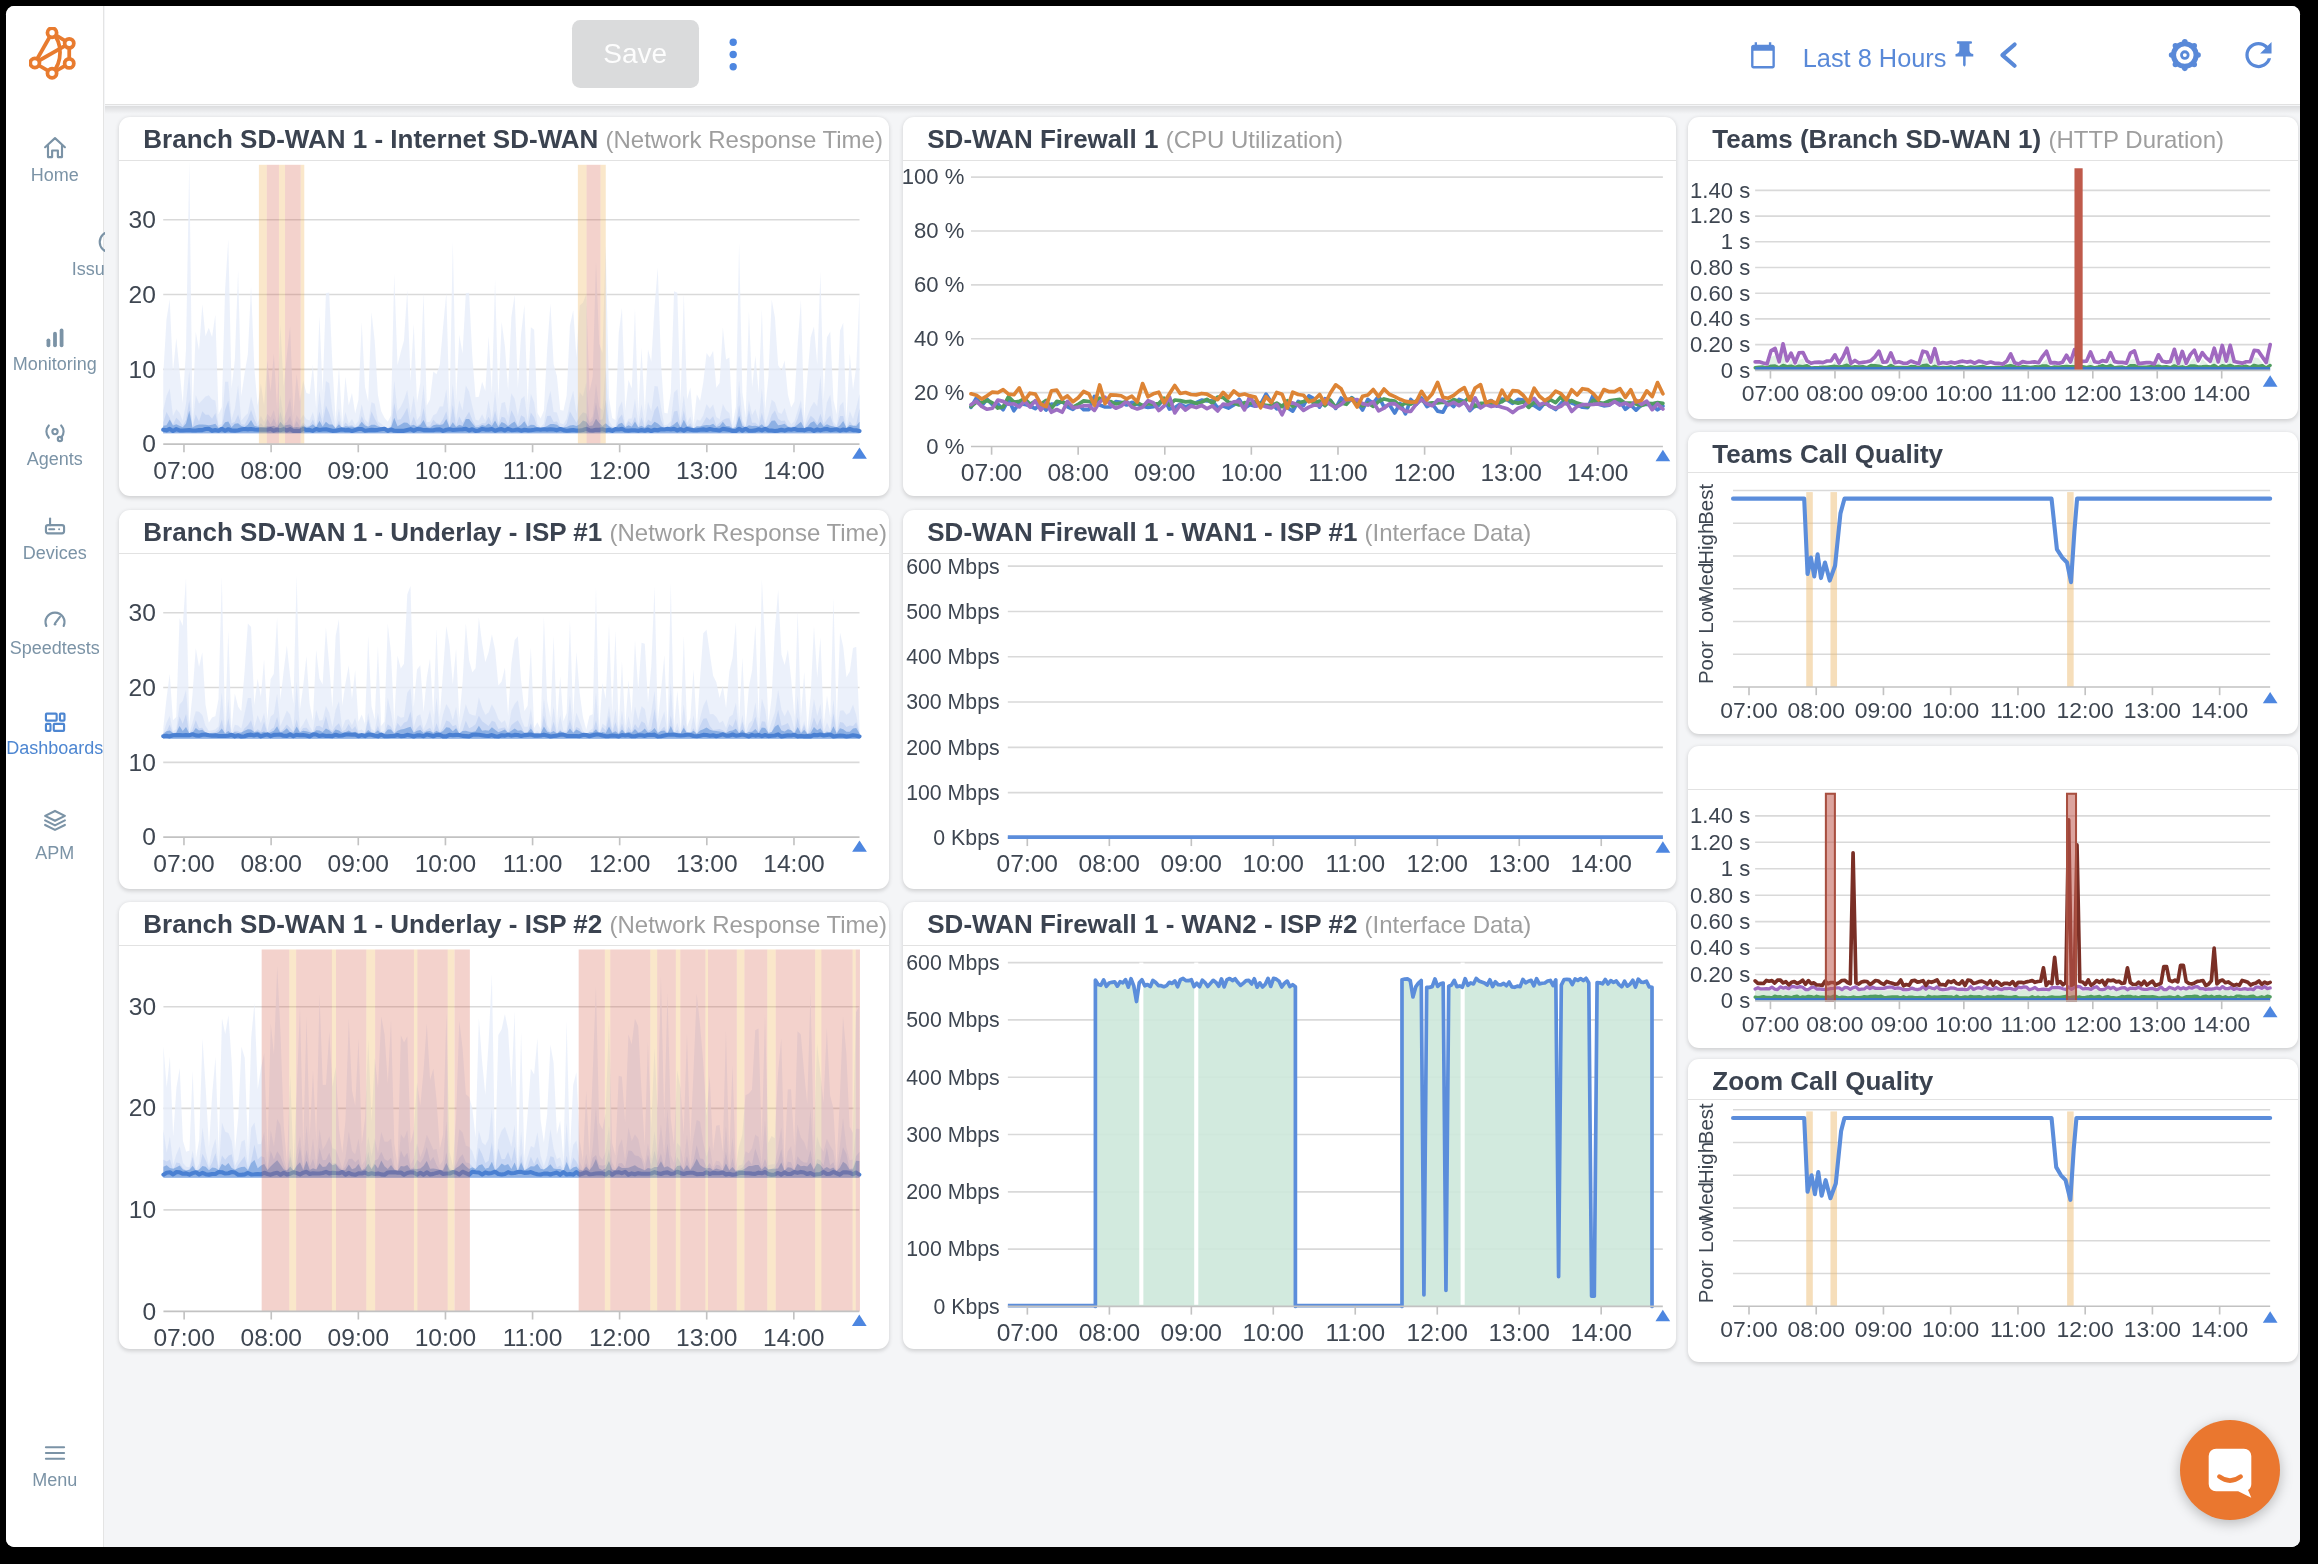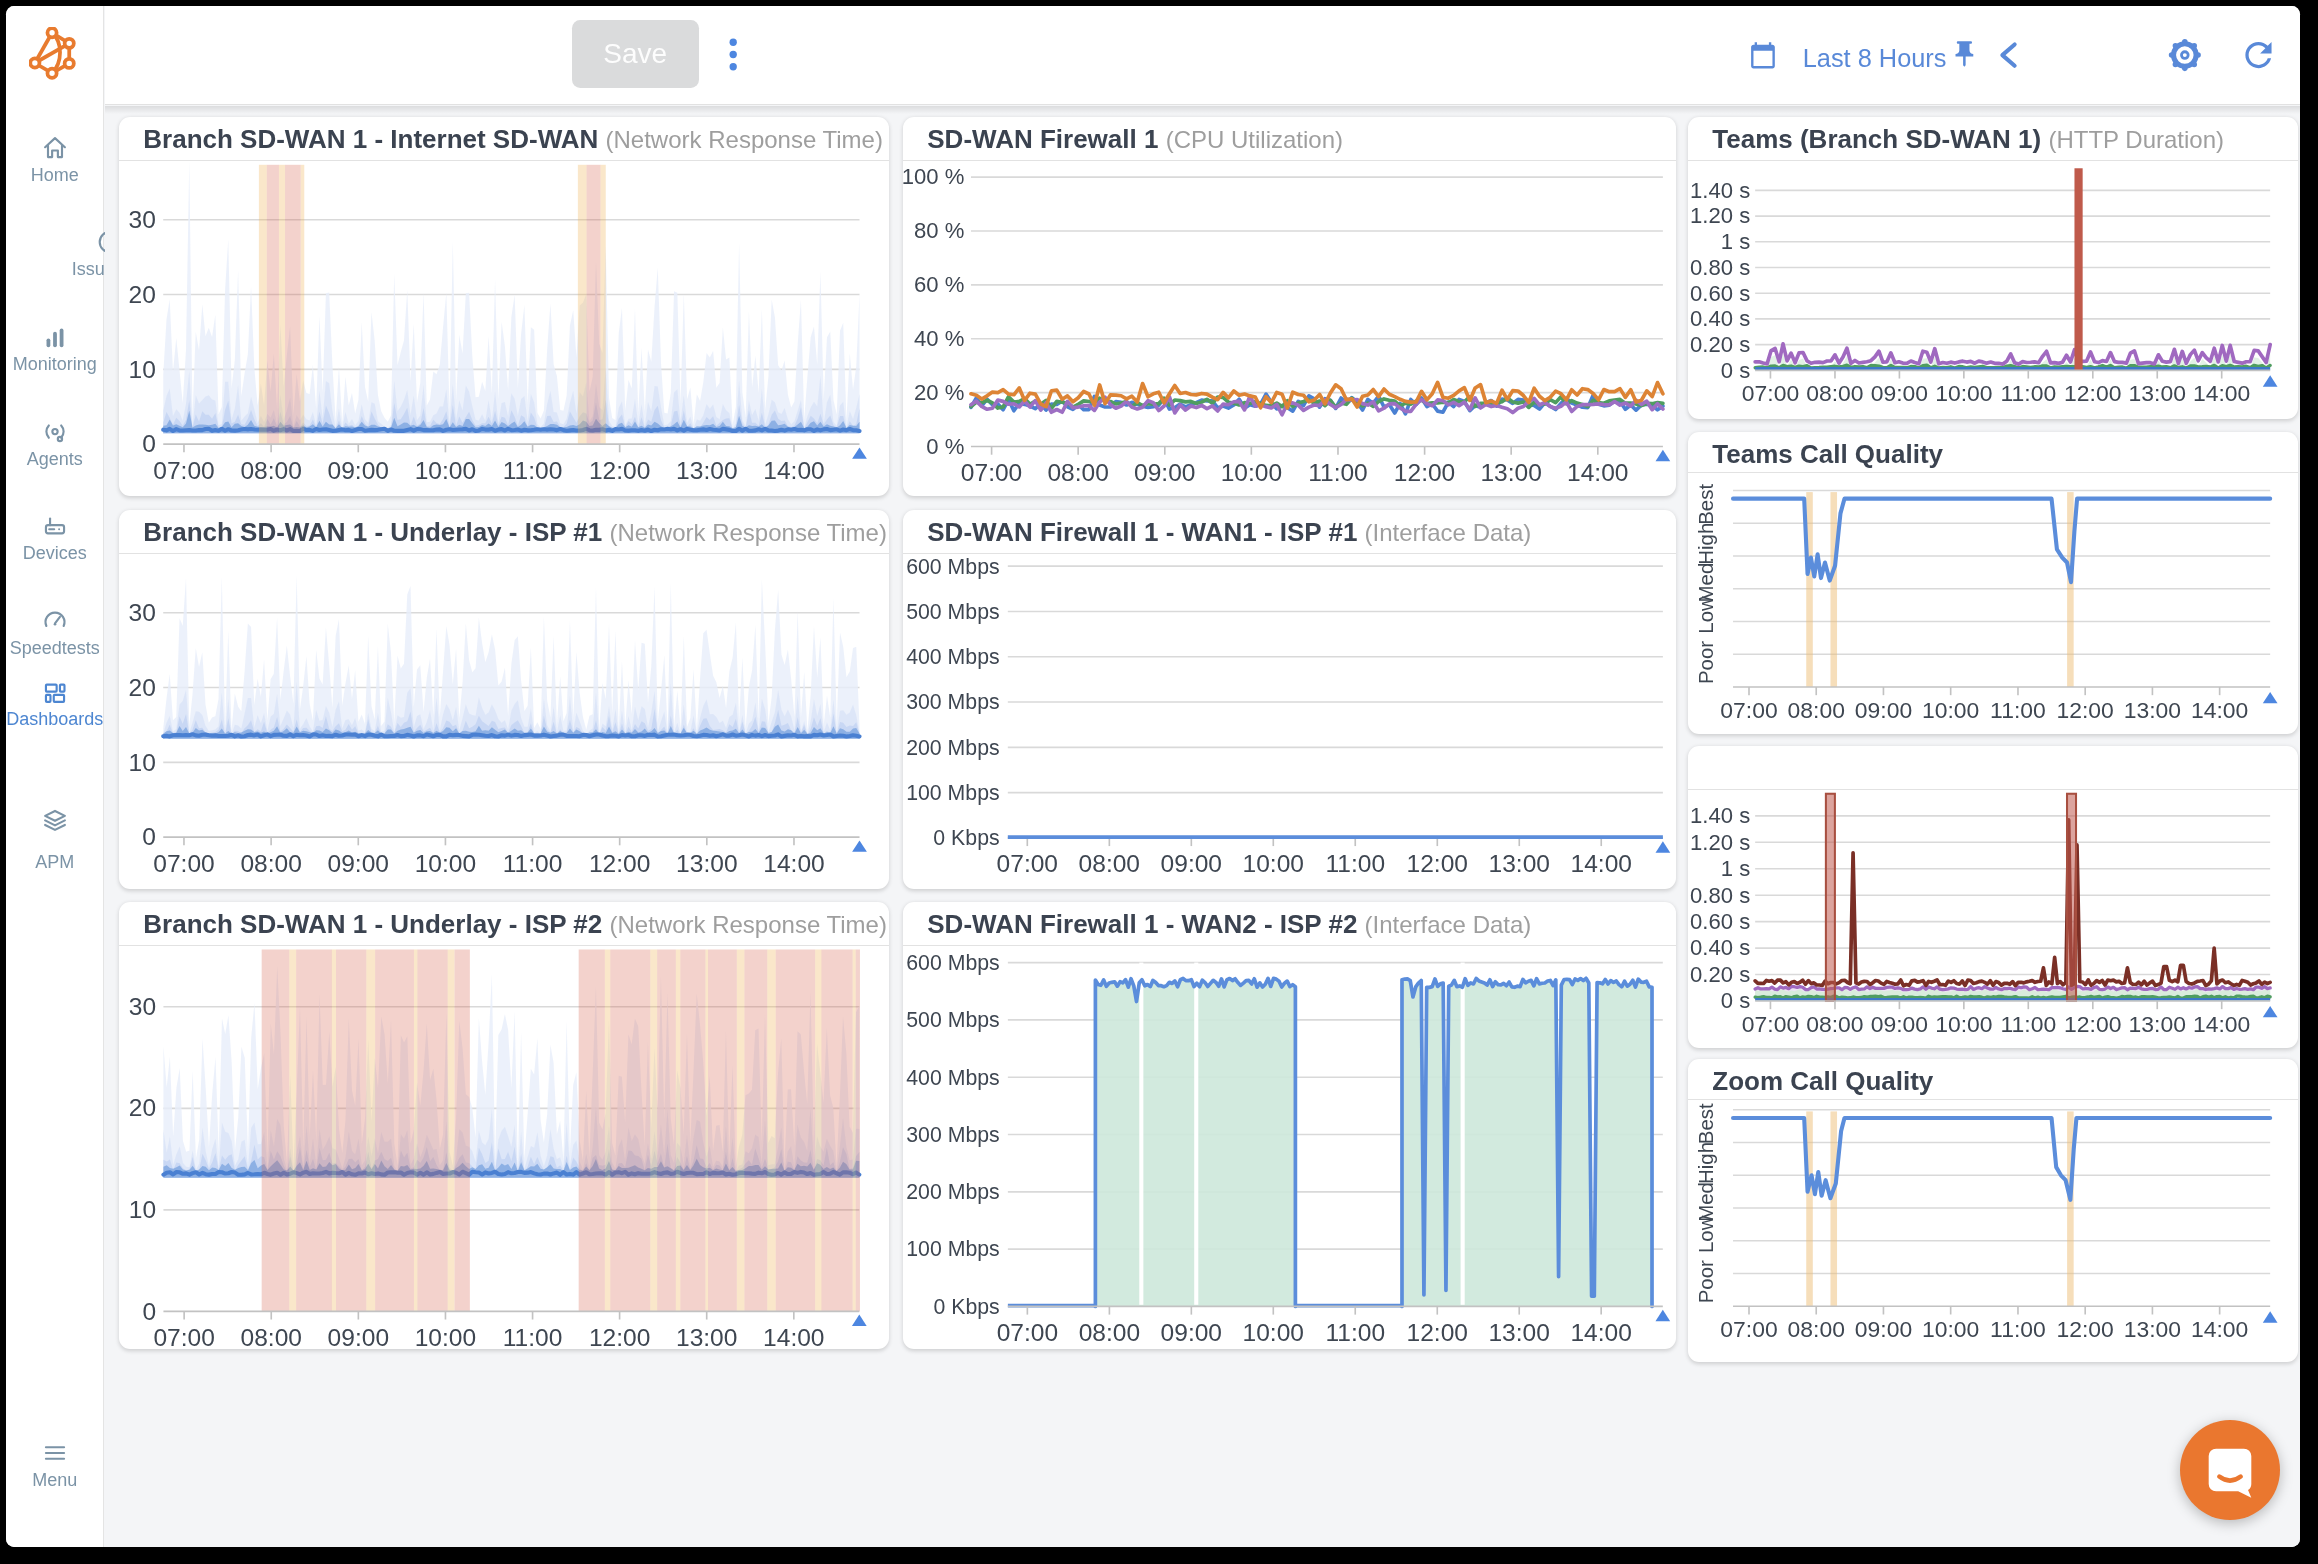--- a/index.html
+++ b/index.html
@@ -64,35 +64,35 @@
           <circle cx="22" cy="21" r="1.2" fill="#7b93a6"></circle>
         </svg>
 <div style="font-size:18px;color:#7b93a6;margin-top:0">Devices</div></div>
       <div style="position:absolute;left:0;top:601px;width:98px;text-align:center">
 <svg width="28" height="28" viewBox="0 0 34 34">
           <path d="M6.5 23 a11.5 11.5 0 1 1 21 0" stroke="#7b93a6" stroke-width="2.6" fill="none" stroke-linecap="round" stroke-linejoin="round"></path>
           <path d="M17 20 L23 12" stroke="#7b93a6" stroke-width="2.6" fill="none" stroke-linecap="round" stroke-linejoin="round"></path>
           <circle cx="17" cy="21" r="1.6" fill="#7b93a6"></circle>
         </svg>
 <div style="font-size:18px;color:#7b93a6;margin-top:0.8px">Speedtests</div></div>
-      <div style="position:absolute;left:0;top:672px;width:98px;text-align:center">
+      <div style="position:absolute;left:0;top:701px;width:98px;text-align:center">
 <svg width="28" height="28" viewBox="0 0 34 34">
           <rect x="6" y="8" width="13" height="8.5" rx="1" stroke="#4d86d1" stroke-width="2.6" fill="none" stroke-linecap="round" stroke-linejoin="round"></rect>
           <rect x="23" y="8" width="5.5" height="8.5" rx="1" stroke="#4d86d1" stroke-width="2.6" fill="none" stroke-linecap="round" stroke-linejoin="round"></rect>
           <rect x="6" y="20.5" width="5.5" height="8.5" rx="1" stroke="#4d86d1" stroke-width="2.6" fill="none" stroke-linecap="round" stroke-linejoin="round"></rect>
           <rect x="15.5" y="20.5" width="12.5" height="8.5" rx="1" stroke="#4d86d1" stroke-width="2.6" fill="none" stroke-linecap="round" stroke-linejoin="round"></rect>
         </svg>
 <div style="font-size:18px;color:#4d86d1;margin-top:0.8px">Dashboards</div></div>
       <div style="position:absolute;left:0;top:800px;width:98px;text-align:center">
 <svg width="28" height="28" viewBox="0 0 34 34">
           <path d="M17 6 L29 12 L17 18 L5 12 Z" stroke="#7b93a6" stroke-width="2.6" fill="none" stroke-linecap="round" stroke-linejoin="round"></path>
           <path d="M5 17.5 L17 23.5 L29 17.5" stroke="#7b93a6" stroke-width="2.6" fill="none" stroke-linecap="round" stroke-linejoin="round"></path>
           <path d="M5 23 L17 29 L29 23" stroke="#7b93a6" stroke-width="2.6" fill="none" stroke-linecap="round" stroke-linejoin="round"></path>
         </svg>
-<div style="font-size:18px;color:#7b93a6;margin-top:15px">APM</div></div>
+<div style="font-size:18px;color:#7b93a6;margin-top:6px">APM</div></div>
       <div style="position:absolute;left:0;top:1433px;width:98px;text-align:center">
 <svg width="28" height="28" viewBox="0 0 34 34">
           <path d="M6 10 H28 M6 17 H28 M6 24 H28" stroke="#7b93a6" stroke-width="2.6" fill="none" stroke-linecap="round" stroke-linejoin="round"></path>
         </svg>
 <div style="font-size:18px;color:#7b93a6;margin-top:0.8px">Menu</div></div>
     </div>
 <div class="topbar">
 <div style="position:absolute;left:467px;top:14px;width:127px;height:68px;border-radius:8.2px;background:#dadbdc;color:#fdfdfd;font-size:28px;text-align:center;line-height:68px">Save</div>
 <svg width="16.4" height="49" viewBox="0 0 20 60" style="position:absolute;left:620px;top:24px">
 <circle cx="10" cy="15" r="4.5" fill="#4d86e0"></circle>

